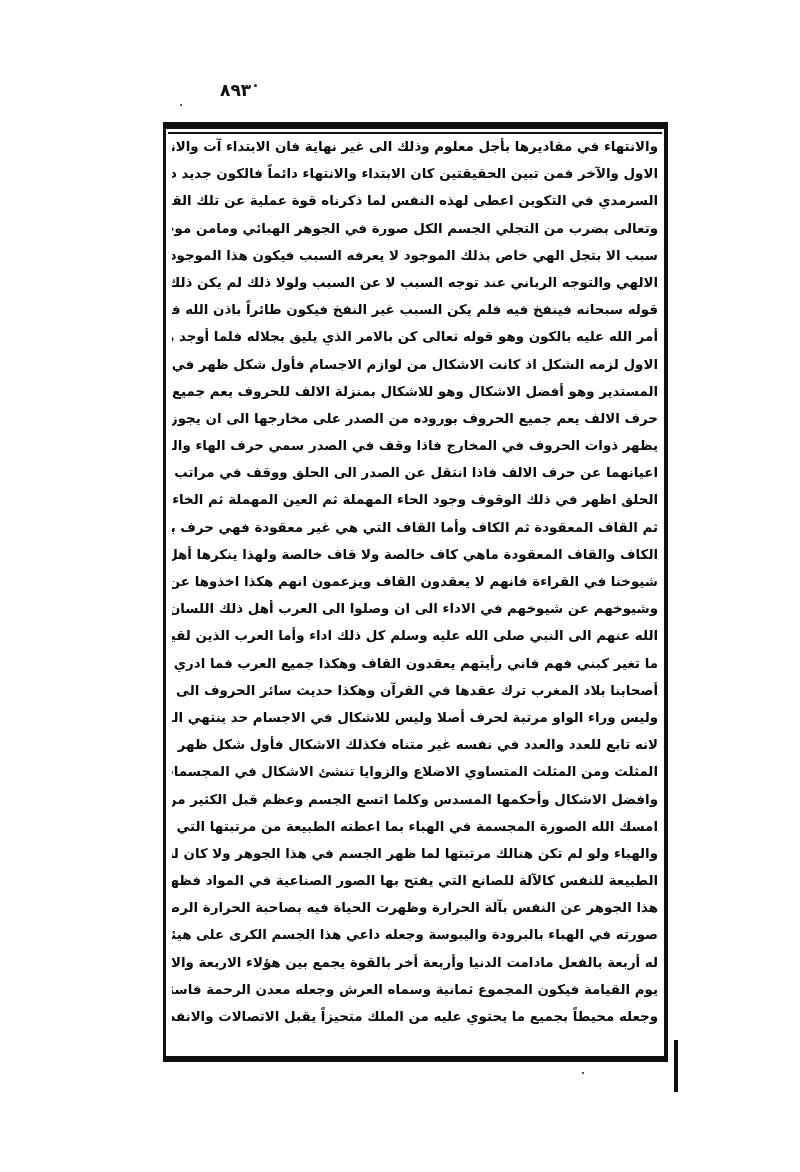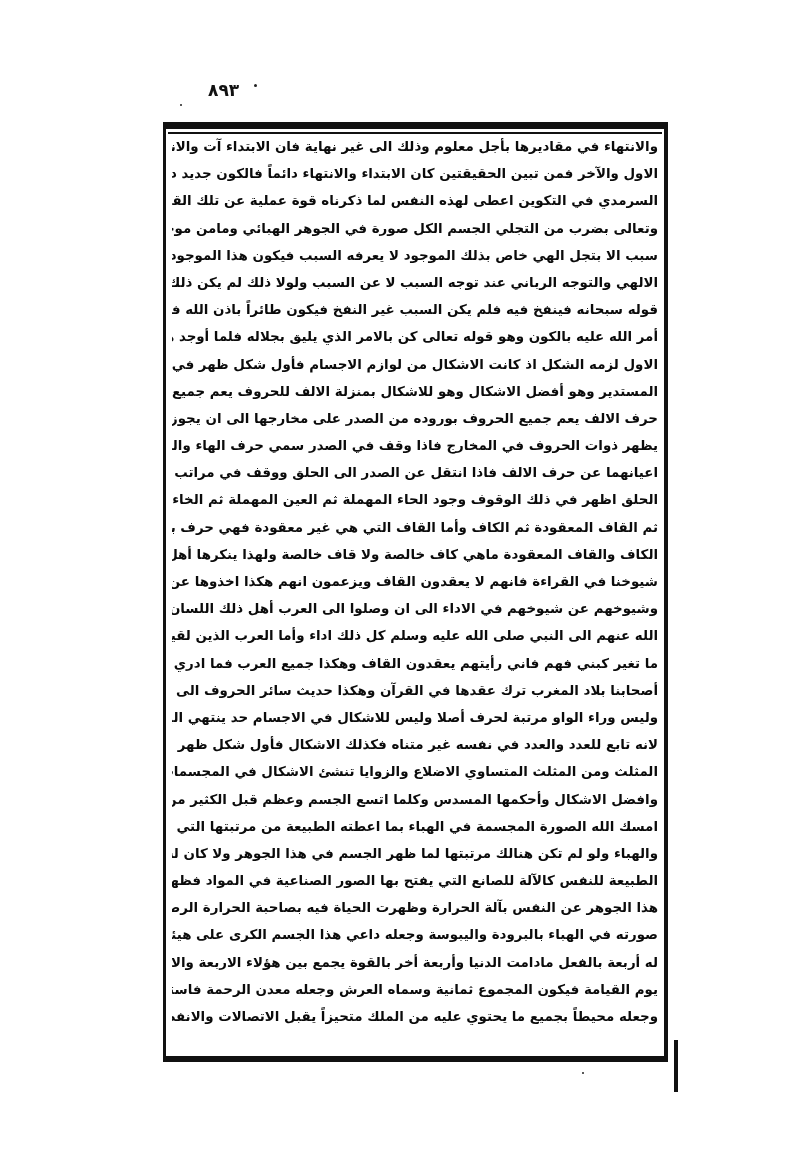--- a/index.html
+++ b/index.html
@@ -1,18 +1,18 @@
 <!DOCTYPE html>
 <html><head>
 <meta charset="utf-8">
 <style>
   html, body { margin: 0; padding: 0; background: #ffffff; }
   body { width: 800px; height: 1172px; position: relative; overflow: hidden; font-family: "DejaVu Sans", sans-serif; }
   .page-number {
-    position: absolute; left: 208px; top: 80px;
+    position: absolute; left: 220px; top: 80px;
     font-size: 17px; font-weight: bold; color: #111; direction: rtl;
     font-family: "DejaVu Sans", sans-serif;
   }
   .frame {
     position: absolute; left: 163px; top: 122px; width: 505px; height: 940px;
     border-top: 7px solid #111;
     border-bottom: 6px solid #111;
     border-left: 3px solid #111;
     border-right: 4px solid #111;
     box-sizing: border-box;

